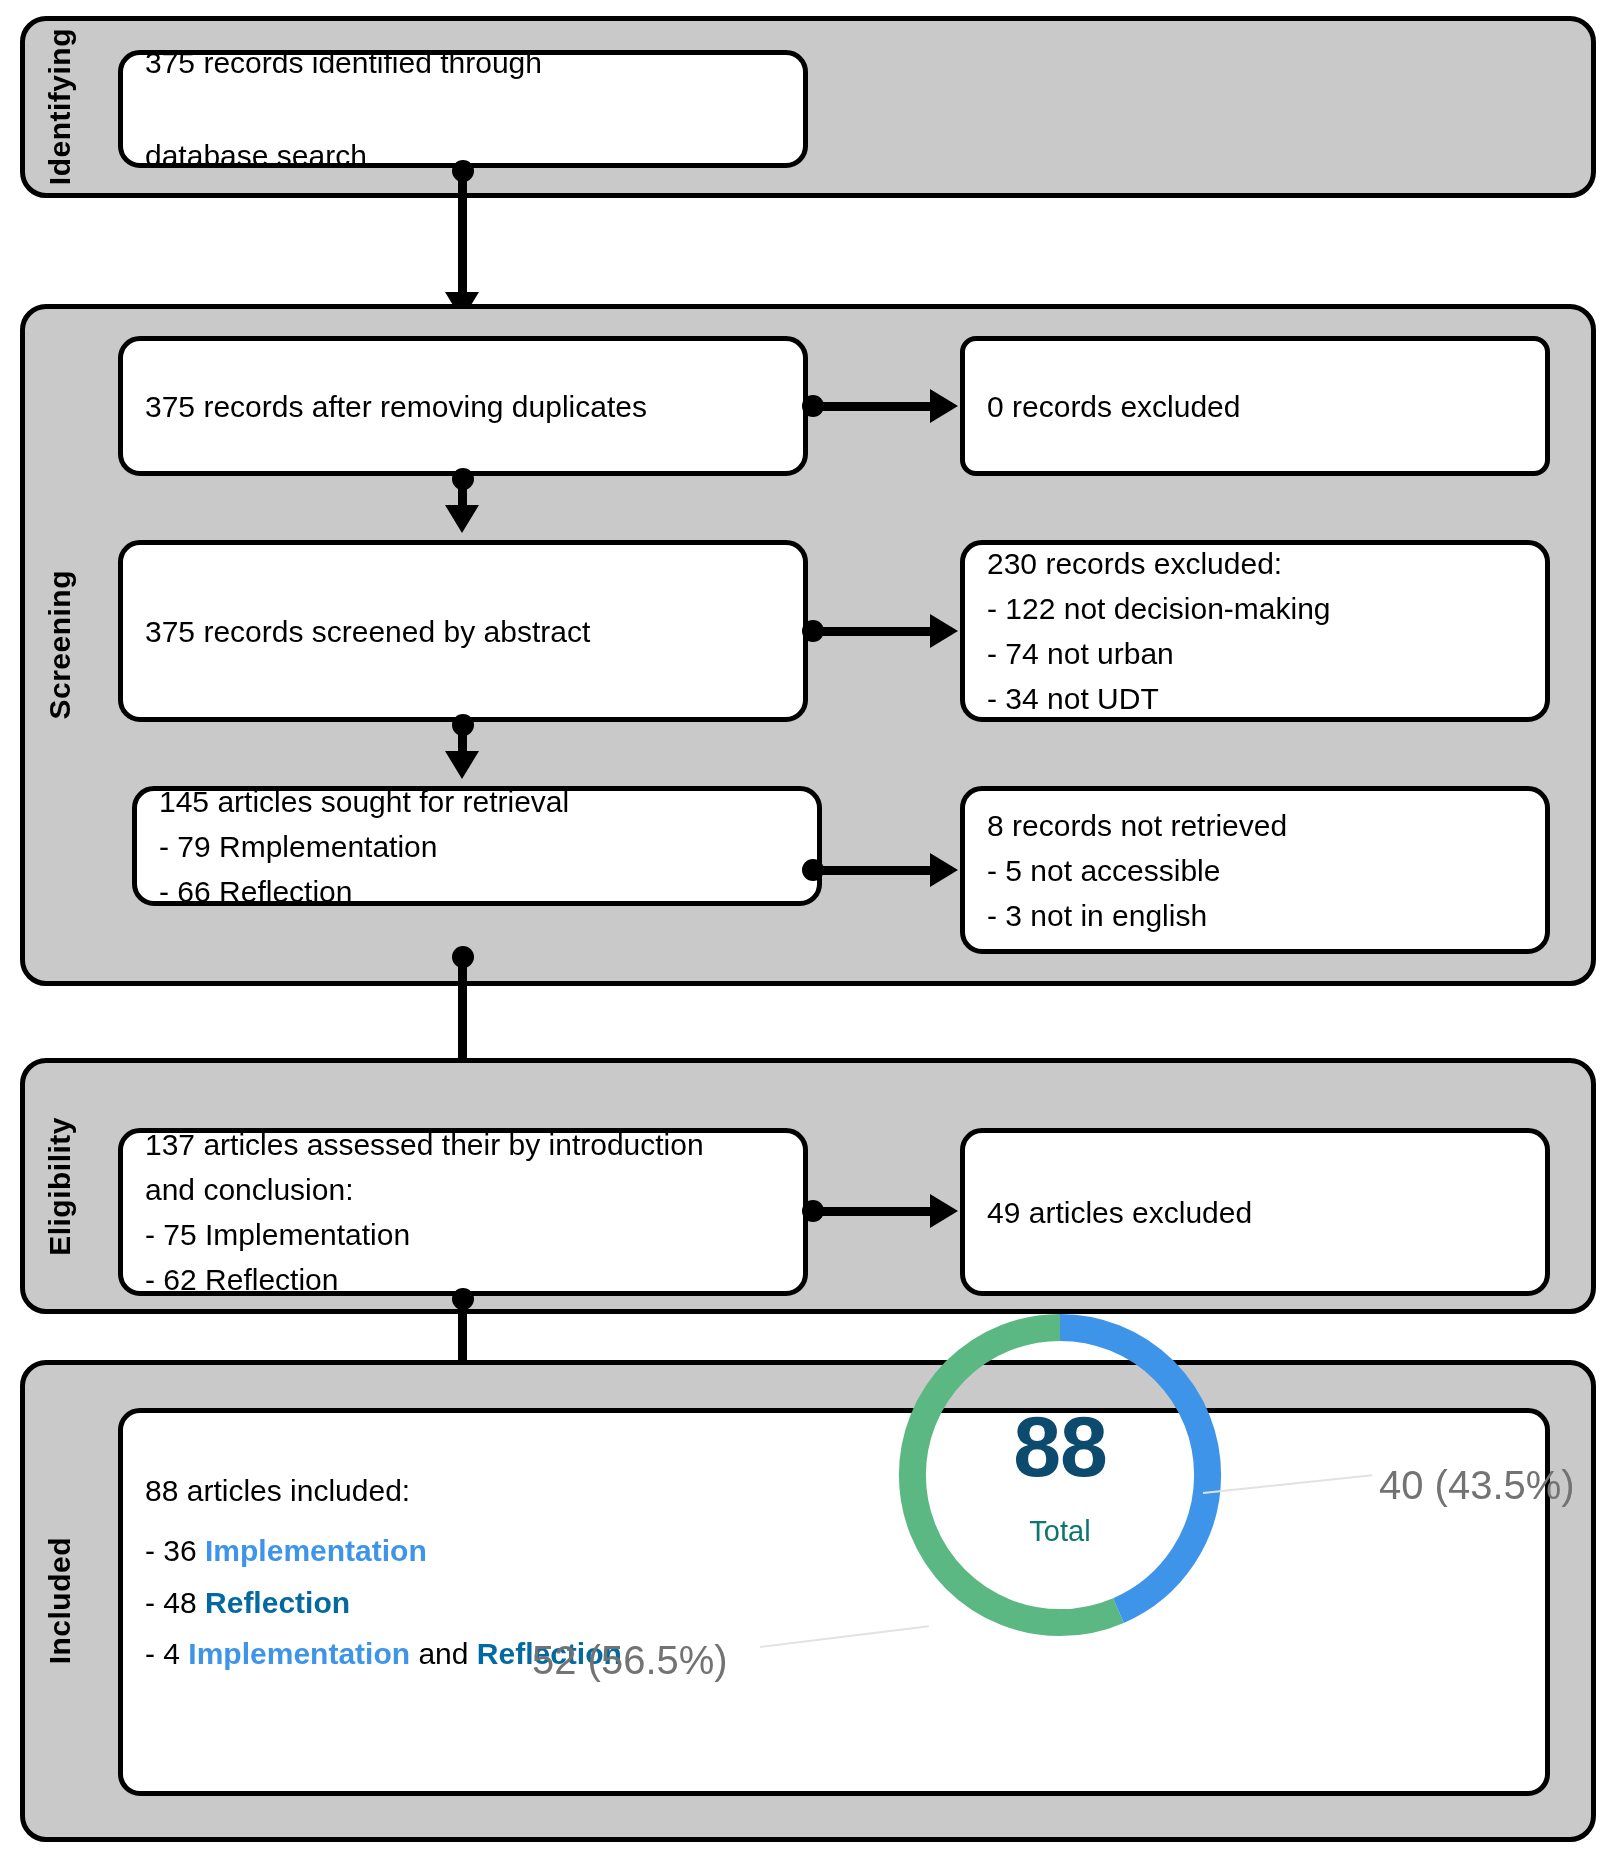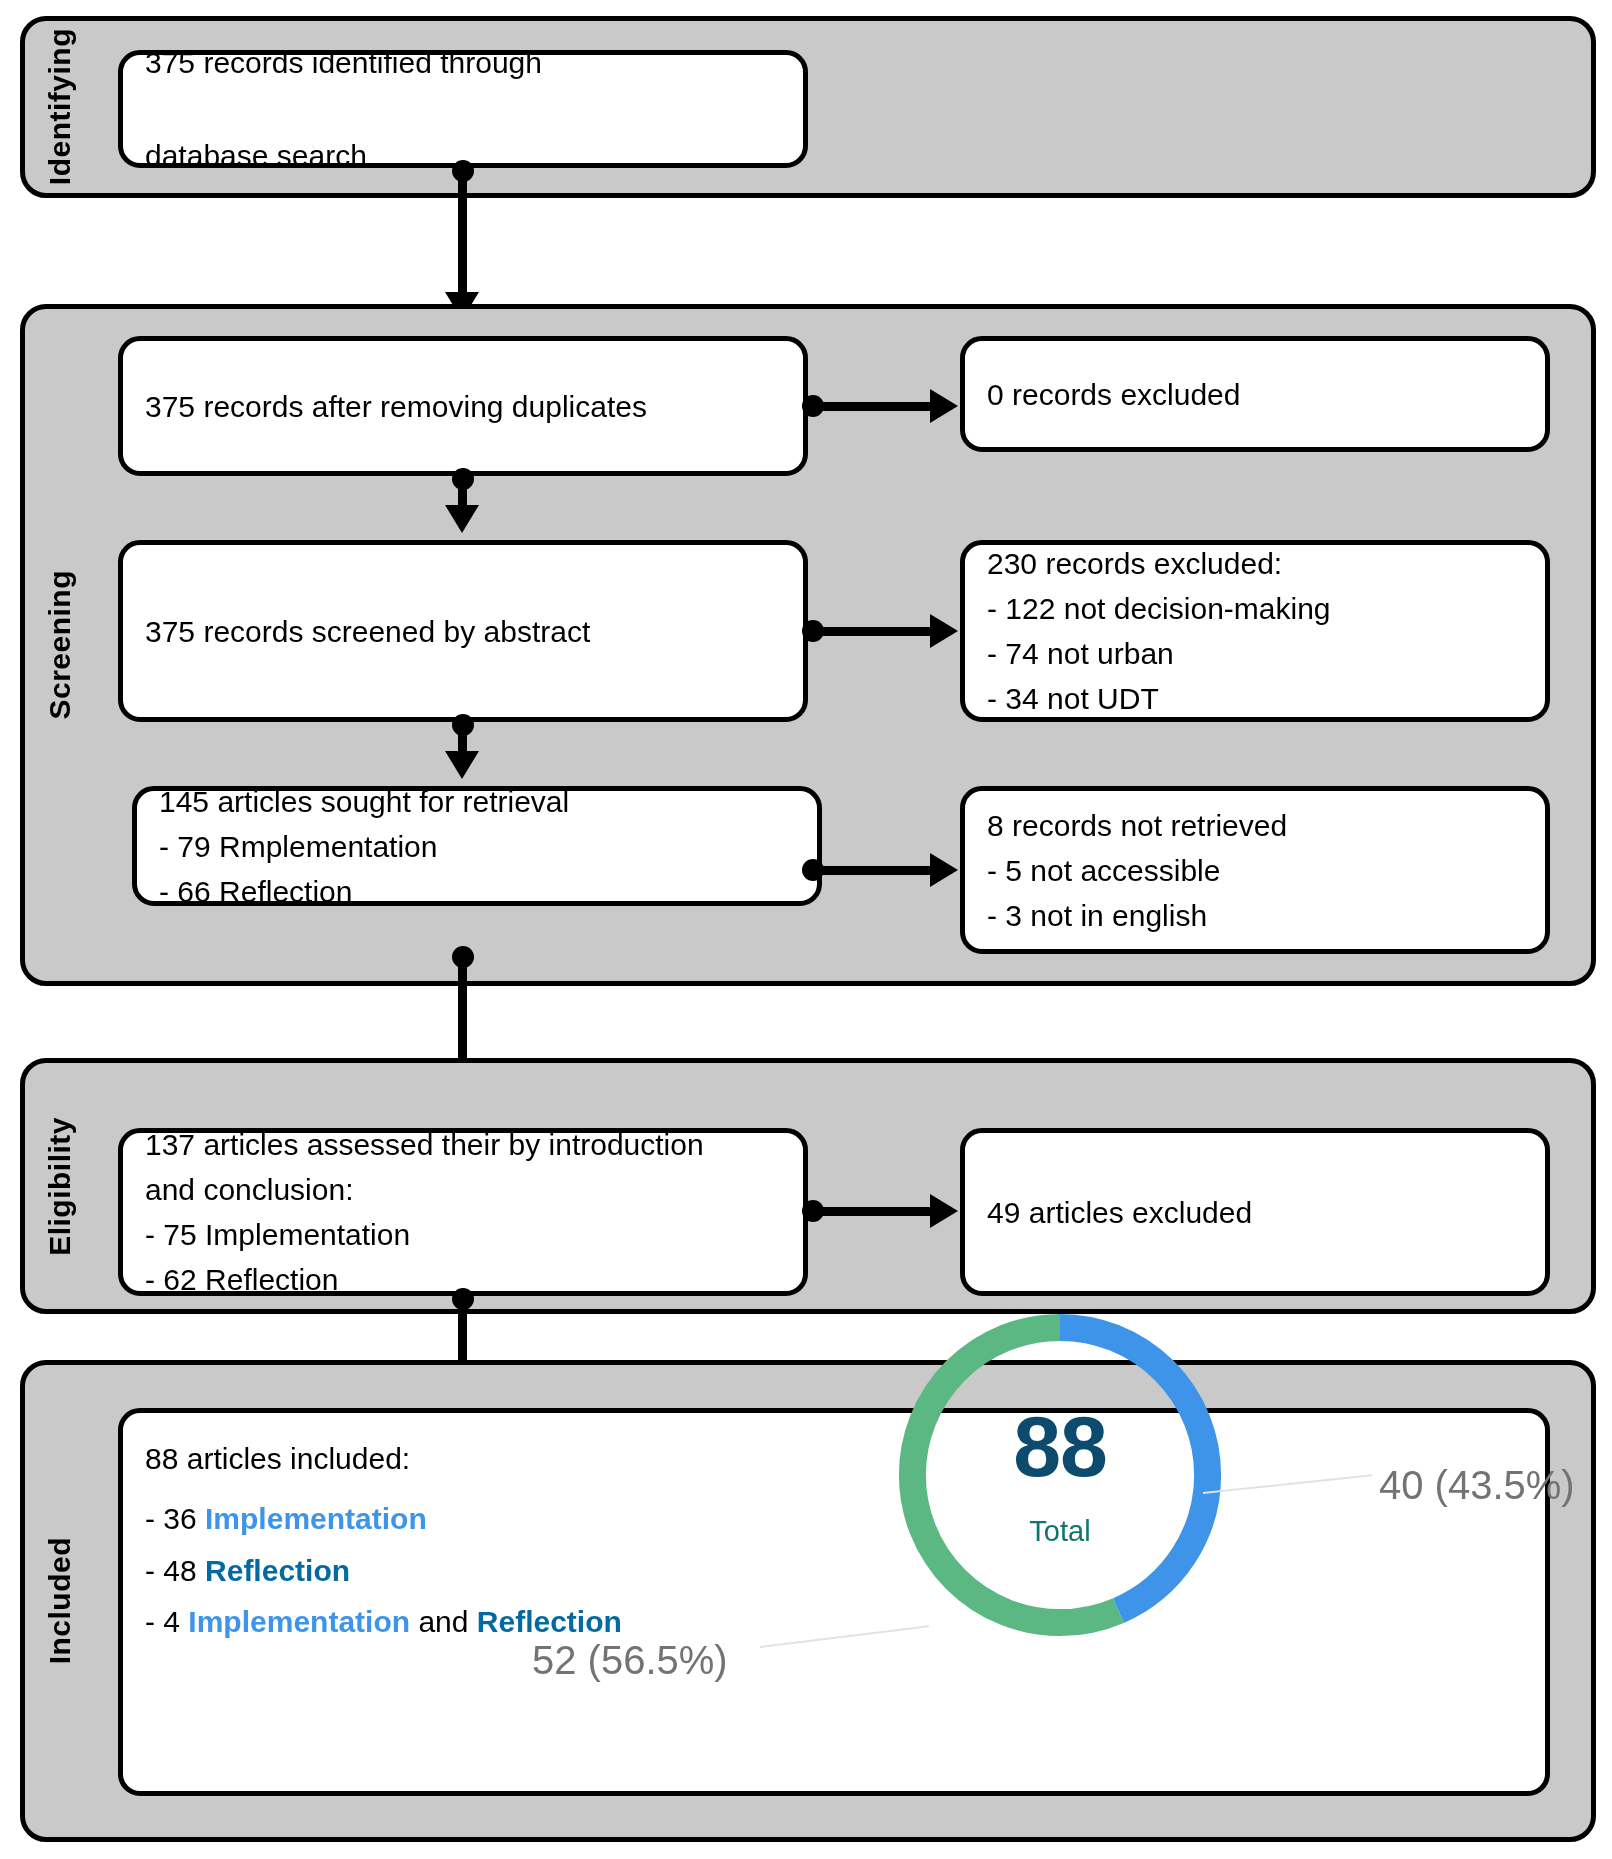--- a/index.html
+++ b/index.html
@@ -38,21 +38,21 @@
     border-radius:22px;
     box-sizing:border-box;
     display:flex;
     flex-direction:column;
     justify-content:center;
     padding:14px 22px;
     font-size:30px;
     line-height:1.30;
     color:#000;
   }
-  .box .ln{display:block;white-space:nowrap;}
+  .box .ln{display:block;white-space:nowrap;margin-top:32px;}
   .box.lines .ln{margin:3px 0;}
   .arrow-line{position:absolute;background:#000;}
   .arrow-head-down{
     position:absolute;
     width:0;height:0;
     border-left:17px solid transparent;
     border-right:17px solid transparent;
     border-top:28px solid #000;
   }
   .arrow-head-right{
@@ -118,21 +118,21 @@
 <div class="stage" style="left:20px;top:304px;width:1576px;height:682px;">
   <div class="stage-label">
     <span>Screening</span>
   </div>
 </div>
 
 <div class="box lines" style="left:118px;top:336px;width:690px;height:140px;">
   <span class="ln">375 records after removing duplicates</span>
 </div>
 
-<div class="box lines" style="left:960px;top:336px;width:590px;height:116px;">
+<div class="box lines" style="left:960px;top:336px;width:590px;height:140px;border-radius:16px;">
   <span class="ln">0 records excluded</span>
 </div>
 
 <div class="arrow-dot" style="left:802px;top:395px;"></div>
 <div class="arrow-line" style="left:810px;top:402px;width:122px;height:9px;"></div>
 <div class="arrow-head-right" style="left:930px;top:389px;"></div>
 
 <div class="arrow-dot" style="left:452px;top:468px;"></div>
 <div class="arrow-line" style="left:458px;top:474px;width:9px;height:38px;"></div>
 <div class="arrow-head-down" style="left:445px;top:505px;"></div>

